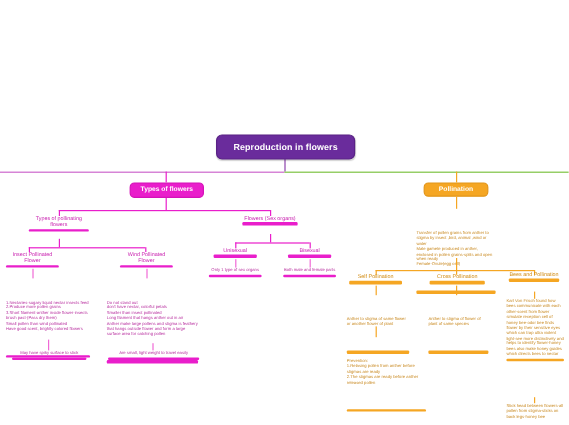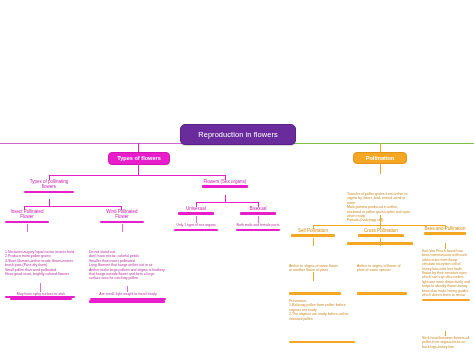--- a/index.html
+++ b/index.html
@@ -15,24 +15,23 @@
   .ln.purple{background:#8e44ad;}
   .ln.magenta{background:#e91ecb;}
   .ln.pink{background:#f06ad6;}
   .ln.green{background:#7dc242;}
   .ln.orange{background:#f5a623;}
 
   
   .root{
     position:absolute;left:180px;top:112px;width:114px;height:19px;
     background:#6a2c9c;border:1px solid #5a2286;border-radius:5px;
-    color:#ffffff;font-size:7.4px;font-weight:normal;letter-spacing:.1px;
+    color:#ffffff;font-size:7.4px;font-weight:bold;letter-spacing:.1px;
     display:flex;align-items:center;justify-content:center;text-align:center;
     box-shadow:0 1px 1px rgba(0,0,0,.18);
-    margin-top:12px;
   }
 
   
   .pill{
     position:absolute;border-radius:4px;display:flex;align-items:center;
     justify-content:center;text-align:center;color:#ffffff;font-weight:bold;
     font-size:5.6px;line-height:1.1;padding:0 3px;box-sizing:border-box;
   }
   .pill.magenta{background:#e91ecb;border:1px solid #d412b8;}
   .pill.orange{background:#f5a623;border:1px solid #e2951a;}

